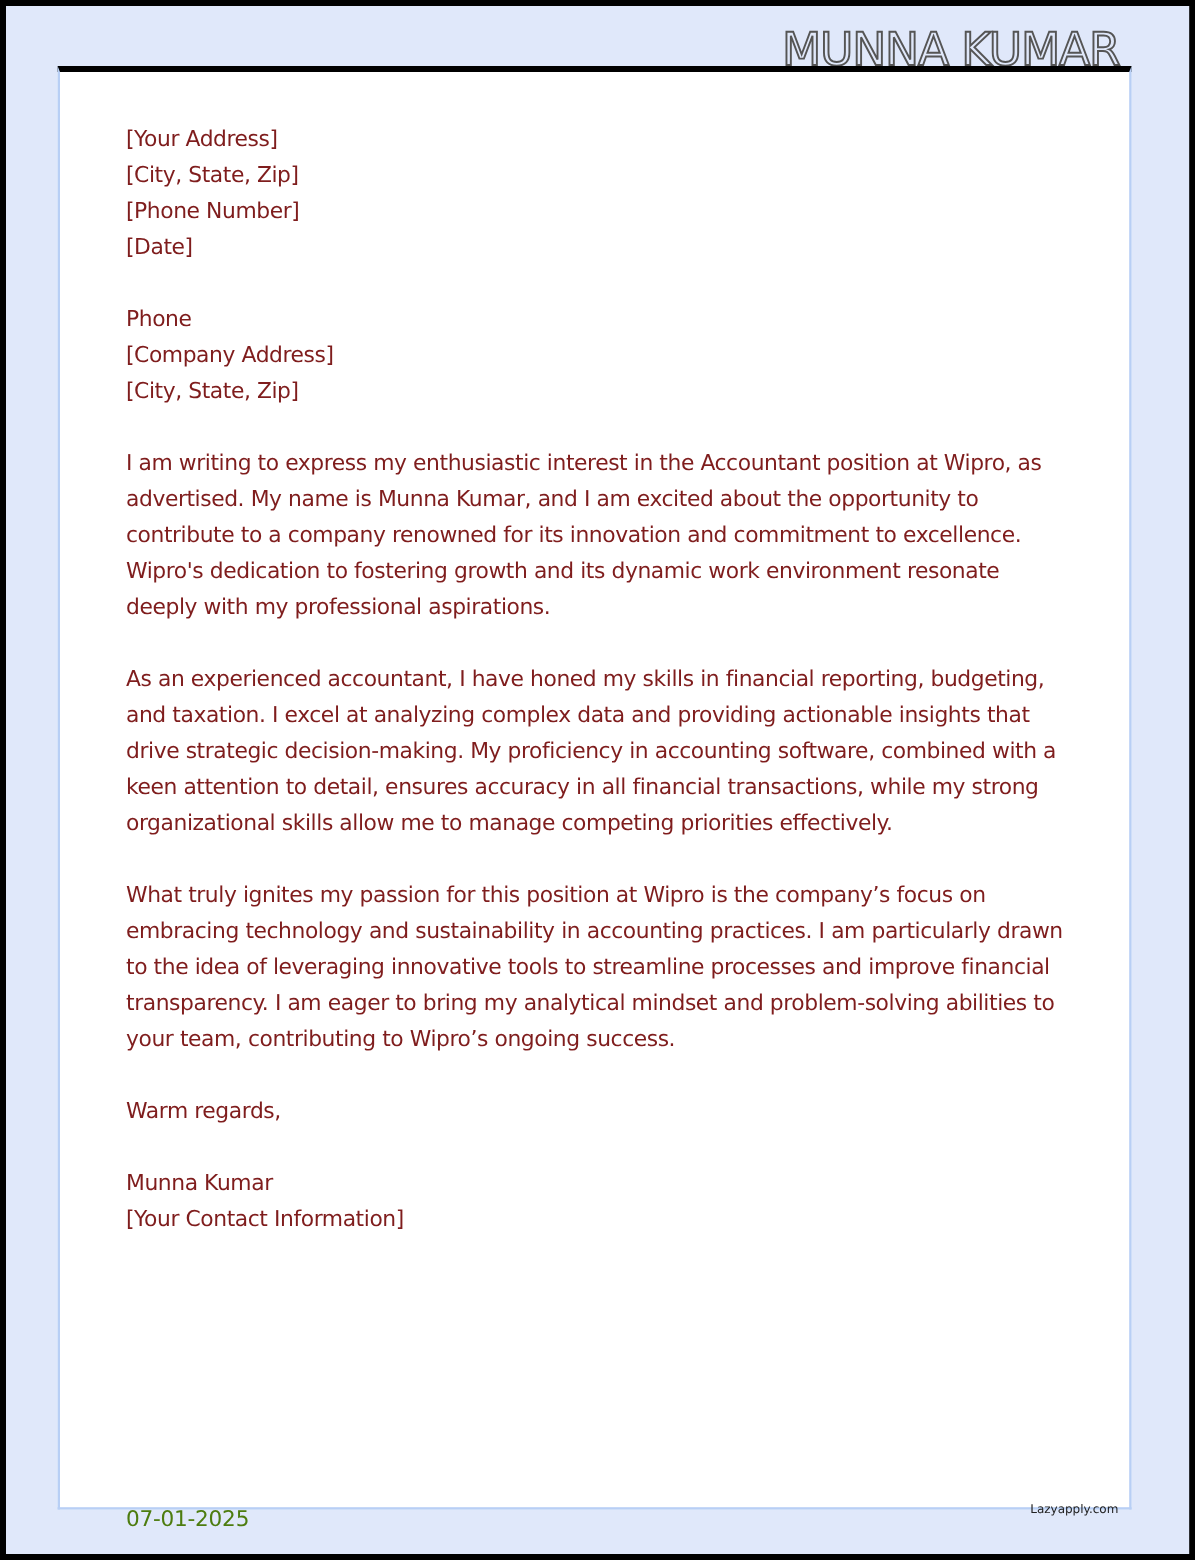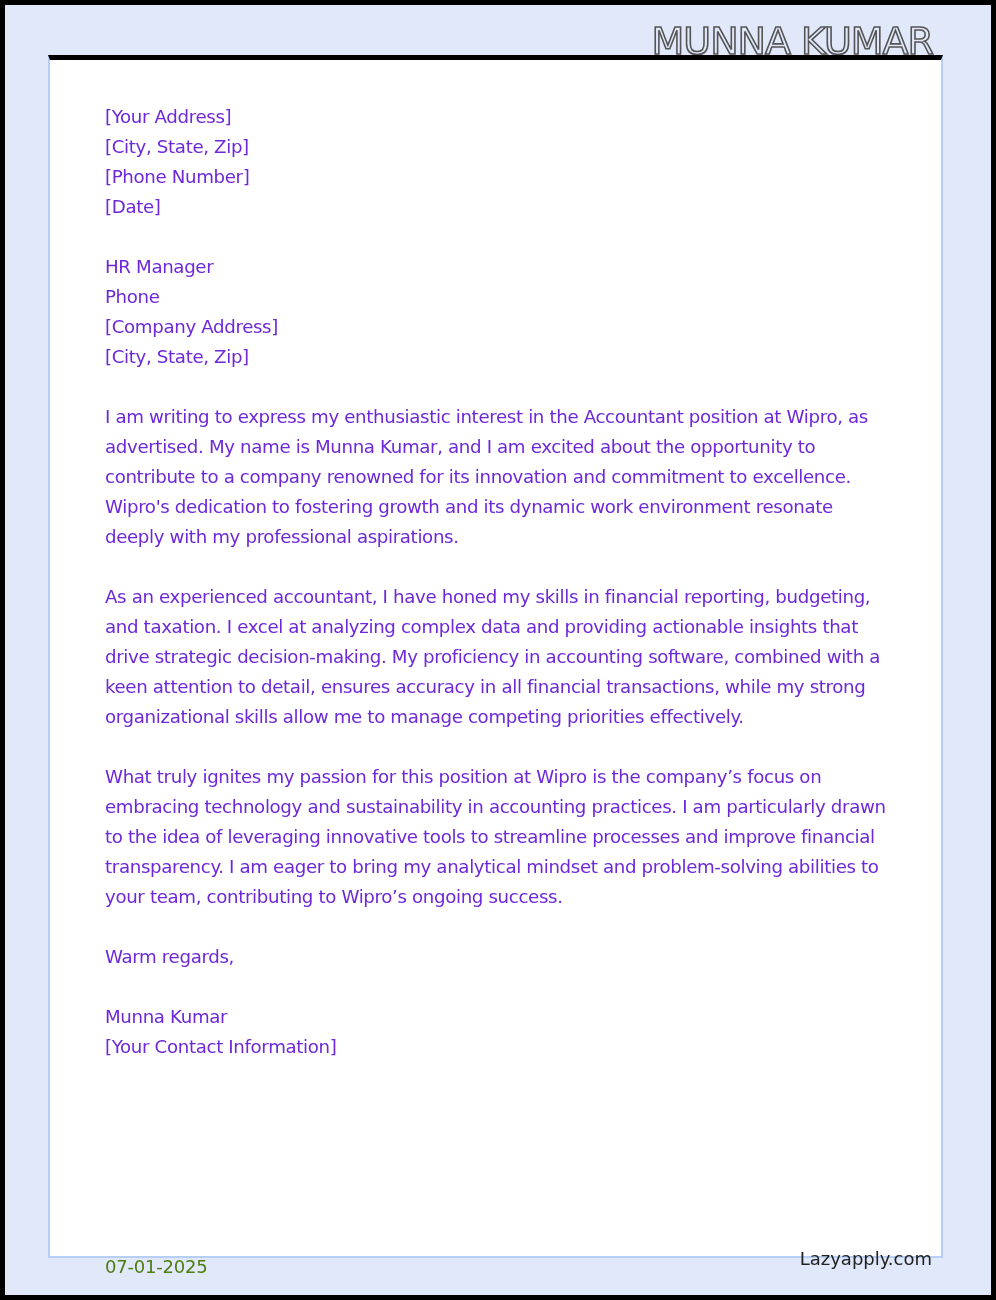--- a/index.html
+++ b/index.html
@@ -33,57 +33,56 @@
     border-right: 2px solid #b8cff5;
     border-bottom: 2px solid #b8cff5;
     box-sizing: border-box;
   }
   .content {
     position: absolute;
     left: 100px; top: 97px;
     width: 790px;
     font-size: 18.2px;
     line-height: 30px;
-    color: #6d28d9;
+    color: #7f1d1d;
     letter-spacing: -0.35px;
   }
   .content p { margin: 0 0 30px 0; }
   .line { display: block; }
   .date-footer {
     position: absolute;
     left: 100px; top: 1249px;
     color: #4d7c0f;
     font-size: 18px;
     line-height: 26px;
     letter-spacing: -0.2px;
   }
   .brand {
     position: absolute;
     right: 59px; top: 1245px;
-    font-size: 18px;
+    font-size: 10px;
     color: #222;
     line-height: 18px;
   }
 </style>
 </head>
 <body>
 
 <div class="name">MUNNA KUMAR</div>
 
 <div class="card"></div>
 
 <div class="content">
   <p>
     <span class="line">[Your Address]</span>
     <span class="line">[City, State, Zip]</span>
     <span class="line">[Phone Number]</span>
     <span class="line">[Date]</span>
   </p>
   <p>
-    <span class="line">HR Manager</span>
     <span class="line">Phone</span>
     <span class="line">[Company Address]</span>
     <span class="line">[City, State, Zip]</span>
   </p>
   <p>I am writing to express my enthusiastic interest in the Accountant position at Wipro, as advertised. My name is Munna Kumar, and I am excited about the opportunity to contribute to a company renowned for its innovation and commitment to excellence. Wipro's dedication to fostering growth and its dynamic work environment resonate deeply with my professional aspirations.</p>
   <p>As an experienced accountant, I have honed my skills in financial reporting, budgeting, and taxation. I excel at analyzing complex data and providing actionable insights that drive strategic decision-making. My proficiency in accounting software, combined with a keen attention to detail, ensures accuracy in all financial transactions, while my strong organizational skills allow me to manage competing priorities effectively.</p>
   <p>What truly ignites my passion for this position at Wipro is the company’s focus on embracing technology and sustainability in accounting practices. I am particularly drawn to the idea of leveraging innovative tools to streamline processes and improve financial transparency. I am eager to bring my analytical mindset and problem-solving abilities to your team, contributing to Wipro’s ongoing success.</p>
   <p>Warm regards,</p>
   <p>
     <span class="line">Munna Kumar</span>

